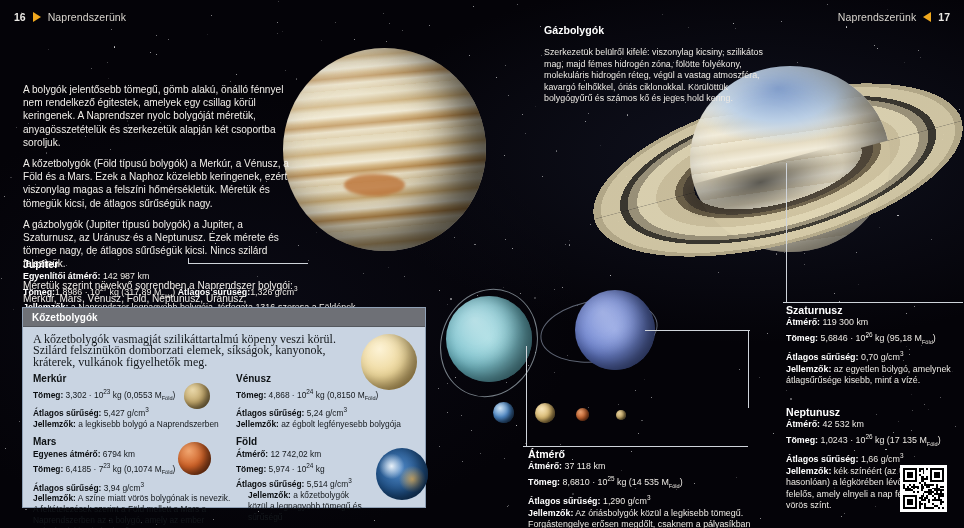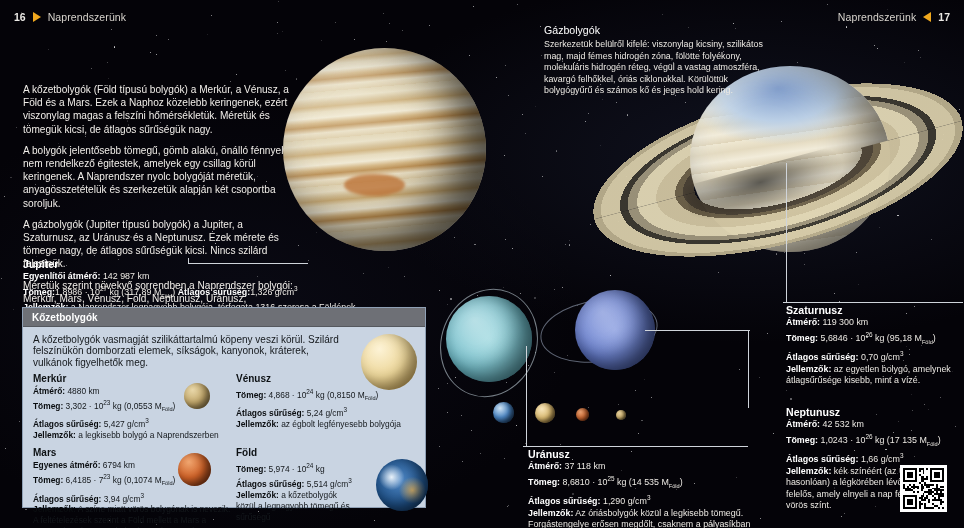--- a/index.html
+++ b/index.html
@@ -68,38 +68,39 @@
   }
   .factblock .fb-line {
     font-size: 8.9px; line-height: 11.6px; color: #ece9e3;
   }
   .factblock .fb-line b { font-weight: bold; color: #ffffff; }
   sup, sub { font-size: 6.4px; }
   sub { font-size: 5.6px; }
 
   
   .gasnote { position: absolute; left: 544px; top: 24px; width: 222px; z-index: 33; }
-  .gasnote h3 { font-size: 10.6px; font-weight: normal; margin-bottom: 3px; }
+  .gasnote h3 { font-size: 10.6px; font-weight: bold; margin-bottom: 11px; }
   .gasnote p { font-size: 8.9px; line-height: 11.5px; color: #ece9e3; }
 
   
   .rockpanel {
     position: absolute; left: 22px; top: 307px; width: 404px; height: 201px;
     background: #c9d4e2; border: 1px solid #8fa0b5; z-index: 35;
     color: #101417;
   }
   .rockpanel .rp-head {
     height: 19px; background: #6e7076;
     display: flex; align-items: center; padding-left: 9px;
     color: #ffffff; font-size: 10px; font-weight: bold;
     border-bottom: 1px solid #55585e;
   }
   .rockpanel .rp-intro {
-    padding: 7px 10px 2px 10px; font-size: 10px; line-height: 11.3px; color: #14181c;
+    padding: 7px 10px 2px 10px; font-size: 12px; line-height: 11.3px; color: #14181c;
     width: 335px;
+    font-family: Liberation Serif, serif;
   }
   .rp-grid {
     display: grid; grid-template-columns: 203px 201px;
     padding: 3px 0 0 10px;
   }
   .rp-cell { position: relative; padding-right: 4px; }
   .rp-cell h4 { font-size: 10px; font-weight: bold; margin-bottom: 2px; color: #0d1114; }
   .rp-cell .fb-line { font-size: 8.4px; line-height: 11px; color: #14181c; }
   .rp-cell .fb-line b { font-weight: bold; color: #0a0d10; }
   .rp-cell.mars, .rp-cell.fold { margin-top: 6px; }
@@ -679,22 +680,22 @@
   <div class="leader" style="left:188px;top:258px;width:1px;height:6px;"></div>
   <div class="leader" style="left:786px;top:163px;width:1px;height:140px;"></div>
   <div class="leader" style="left:783px;top:302px;width:180px;height:1px;"></div>
   <div class="leader" style="left:526px;top:346px;width:1px;height:101px;"></div>
   <div class="leader" style="left:523px;top:446px;width:225px;height:1px;"></div>
   <div class="leader" style="left:645px;top:330px;width:105px;height:1px;"></div>
   <div class="leader" style="left:748px;top:330px;width:1px;height:78px;"></div>
 
 
   <div class="intro">
+    <p>A bolygók jelentősebb tömegű, gömb alakú, önálló fénnyel nem rendelkező égitestek, amelyek egy csillag körül keringenek. A Naprendszer nyolc bolygóját méretük, anyagösszetételük és szerkezetük alapján két csoportba soroljuk.</p>
     <p>A kőzetbolygók (Föld típusú bolygók) a Merkúr, a Vénusz, a Föld és a Mars. Ezek a Naphoz közelebb keringenek, ezért viszonylag magas a felszíni hőmérsékletük. Méretük és tömegük kicsi, de átlagos sűrűségük nagy.</p>
-    <p>A bolygók jelentősebb tömegű, gömb alakú, önálló fénnyel nem rendelkező égitestek, amelyek egy csillag körül keringenek. A Naprendszer nyolc bolygóját méretük, anyagösszetételük és szerkezetük alapján két csoportba soroljuk.</p>
     <p>A gázbolygók (Jupiter típusú bolygók) a Jupiter, a Szaturnusz, az Uránusz és a Neptunusz. Ezek mérete és tömege nagy, de átlagos sűrűségük kicsi. Nincs szilárd felszínük.</p>
     <p>Méretük szerint növekvő sorrendben a Naprendszer bolygói: Merkúr, Mars, Vénusz, Föld, Neptunusz, Uránusz, Szaturnusz, Jupiter.</p>
   </div>
 
   <div class="gasnote">
     <h3>Gázbolygók</h3>
     <p>Szerkezetük belülről kifelé: viszonylag kicsiny, szilikátos mag, majd fémes hidrogén zóna, fölötte folyékony, molekuláris hidrogén réteg, végül a vastag atmoszféra, kavargó felhőkkel, óriás ciklonokkal. Körülöttük bolygógyűrű és számos kő és jeges hold kering.</p>
   </div>
 
   <div class="factblock" style="left:23px;top:258px;width:400px;">
@@ -717,21 +718,20 @@
       <span>Kőzetbolygók</span>
     </div>
     <div class="rp-intro">A kőzetbolygók vasmagját szilikáttartalmú köpeny veszi körül. Szilárd felszínükön domborzati elemek, síkságok, kanyonok, kráterek, vulkánok figyelhetők meg.</div>
     <div class="thumb" id="th-venus"></div>
 
     <div class="rp-grid">
 
       <div class="rp-cell merkur">
         <div class="thumb" id="th-mercury"></div>
         <h4>Merkúr</h4>
-        <div class="fb-line"><b>Átmérő:</b> <span>4880 km</span></div>
         <div class="fb-line"><b>Tömeg:</b> <span>3,302 · 10</span><sup>23</sup><span> kg (0,0553 M</span><sub>Föld</sub><span>)</span></div>
         <div class="fb-line"><b>Átlagos sűrűség:</b> <span>5,427 g/cm</span><sup>3</sup></div>
         <div class="fb-line"><b>Jellemzők:</b><span> a legkisebb bolygó a Naprendszerben</span></div>
       </div>
 
       <div class="rp-cell venusz">
         <h4>Vénusz</h4>
         <div class="fb-line"><b>Tömeg:</b> <span>4,868 · 10</span><sup>24</sup><span> kg (0,8150 M</span><sub>Föld</sub><span>)</span></div>
         <div class="fb-line"><b>Átlagos sűrűség:</b> <span>5,24 g/cm</span><sup>3</sup></div>
         <div class="fb-line"><b>Jellemzők:</b><span> az égbolt legfényesebb bolygója</span></div>
@@ -742,23 +742,24 @@
         <h4>Mars</h4>
         <div class="fb-line"><b>Egyenes átmérő:</b> <span>6794 km</span></div>
         <div class="fb-line"><b>Tömeg:</b> <span>6,4185 · 7</span><sup>23</sup><span> kg (0,1074 M</span><sub>Föld</sub><span>)</span></div>
         <div class="fb-line"><b>Átlagos sűrűség:</b> <span>3,94 g/cm</span><sup>3</sup></div>
         <div class="fb-line"><b>Jellemzők:</b><span> A színe miatt vörös bolygónak is nevezik. A feltételezések szerint a Föld mellett a Mars a Naprendszerben az a bolygó, amely az ember számára lakhatóvá tehető.</span></div>
       </div>
 
       <div class="rp-cell fold">
         <div class="thumb" id="th-earth"></div>
         <h4>Föld</h4>
+        <div class="fb-line"><b>Átmérő:</b> <span>12 742,02 km</span></div>
         <div class="fb-line"><b>Tömeg:</b> <span>5,974 · 10</span><sup>24</sup><span> kg</span></div>
         <div class="fb-line"><b>Átlagos sűrűség:</b> <span>5,514 g/cm</span><sup>3</sup></div>
-        <div class="fb-line" style="width:118px;"><b>Jellemzők:</b><span> a kőzetbolygók közül a legnagyobb tömegű és sűrűségű</span></div>
+        <div class="fb-line" style="width:118px;margin-left:12px;"><b>Jellemzők:</b><span> a kőzetbolygók közül a legnagyobb tömegű és sűrűségű</span></div>
       </div>
 
     </div>
   </div>
 
   <div class="factblock" style="left:786px;top:304px;width:176px;">
     <div class="fb-title">Szaturnusz</div>
     <div class="fb-line"><b>Átmérő:</b> <span>119 300 km</span></div>
     <div class="fb-line"><b>Tömeg:</b> <span>5,6846 · 10</span><sup>26</sup><span> kg (95,18 M</span><sub>Föld</sub><span>)</span></div>
     <div class="fb-line"><b>Átlagos sűrűség:</b> <span>0,70 g/cm</span><sup>3</sup></div>
@@ -767,21 +768,21 @@
 
   <div class="factblock" style="left:786px;top:406px;width:176px;">
     <div class="fb-title">Neptunusz</div>
     <div class="fb-line"><b>Átmérő:</b> <span>42 532 km</span></div>
     <div class="fb-line"><b>Tömeg:</b> <span>1,0243 · 10</span><sup>26</sup><span> kg (17 135 M</span><sub>Föld</sub><span>)</span></div>
     <div class="fb-line"><b>Átlagos sűrűség:</b> <span>1,66 g/cm</span><sup>3</sup></div>
     <div class="fb-line" style="width:170px;"><b>Jellemzők:</b><span> kék színéért (az Uránuszhoz hasonlóan) a légkörében lévő metán felelős, amely elnyeli a nap fényéből a vörös színt.</span></div>
   </div>
 
   <div class="factblock" style="left:528px;top:448px;width:246px;">
-    <div class="fb-title">Uránusz</div>
+    <div class="fb-title">Átmérő</div>
     <div class="fb-line"><b>Átmérő:</b> <span>37 118 km</span></div>
     <div class="fb-line"><b>Tömeg:</b> <span>8,6810 · 10</span><sup>25</sup><span> kg (14 535 M</span><sub>Föld</sub><span>)</span></div>
     <div class="fb-line"><b>Átlagos sűrűség:</b> <span>1,290 g/cm</span><sup>3</sup></div>
     <div class="fb-line"><b>Jellemzők:</b><span> Az óriásbolygók közül a legkisebb tömegű. Forgástengelye erősen megdőlt, csaknem a pályasíkban fekszik.</span></div>
   </div>
 
   <div id="qr">
     <div class="qrgrid" id="qrgrid">
         <i></i>
         <i></i>

